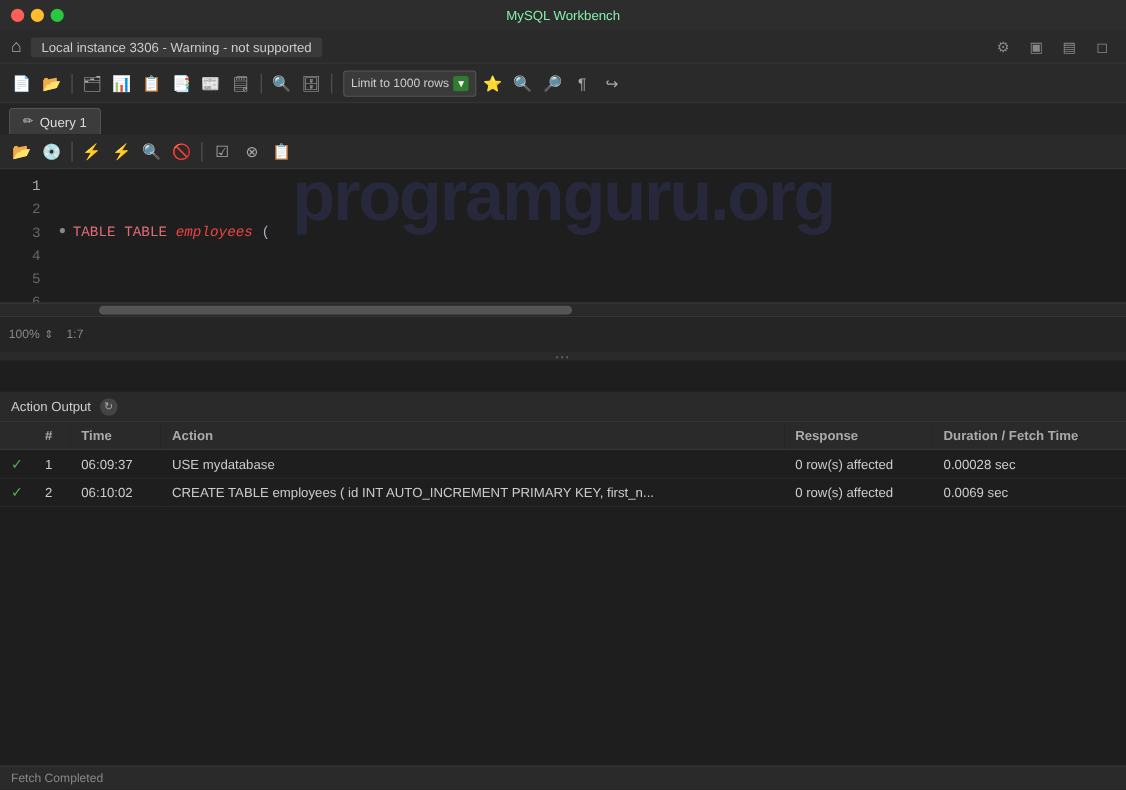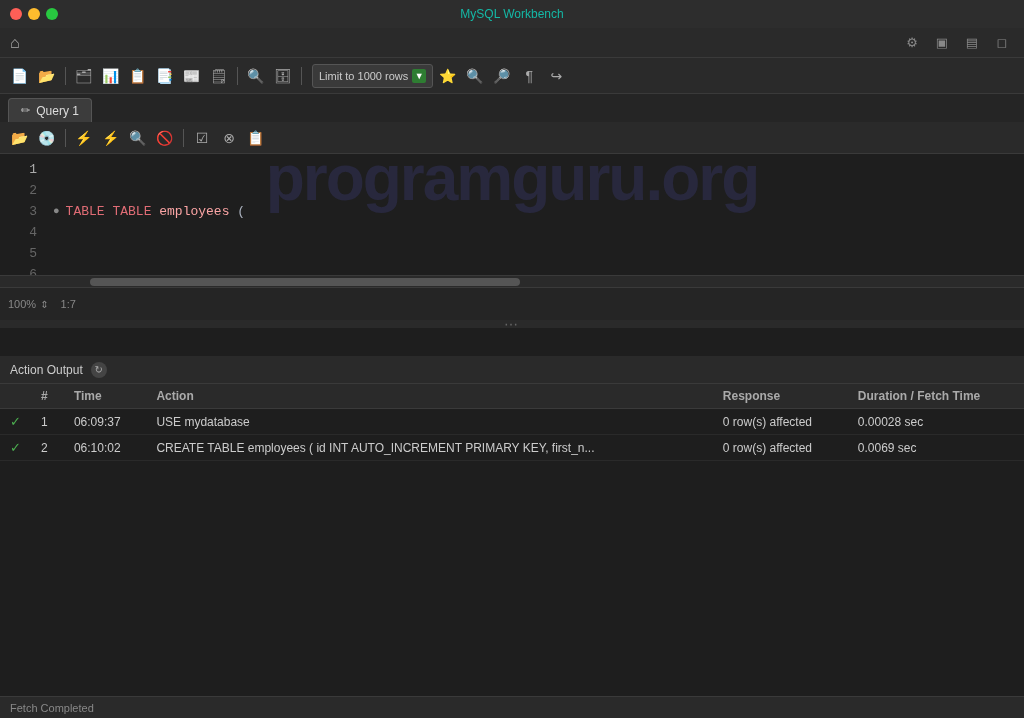--- a/index.html
+++ b/index.html
@@ -35,21 +35,21 @@
       cursor: pointer;
     }
     .wc-close { background: #ff5f57; }
     .wc-min { background: #febc2e; }
     .wc-max { background: #28c840; }
     #title-text {
       position: absolute;
       left: 50%;
       transform: translateX(-50%);
       font-size: 12px;
-      color: #14b8a6;
+      color: #86efac;
     }
 
     
     #nav-bar {
       height: 30px;
       background: #2a2a2a;
       display: flex;
       align-items: center;
       gap: 8px;
       padding: 0 10px;
@@ -203,21 +203,21 @@
       line-height: 1.6;
       overflow: auto;
       white-space: pre;
     }
     .line { height: 21px; display: flex; align-items: center; }
 
     
     .kw { color: #e06c75; }         
     .kw2 { color: #c678dd; }        
     .kw3 { color: #e5c07b; }        
-    .identifier { color: #fca5a5; } 
+    .identifier { color: #ef4444; font-style: italic; } 
     .paren { color: #abb2bf; }
 
     
     #watermark {
       position: absolute;
       bottom: 60px;
       left: 0; right: 0;
       text-align: center;
       font-size: 64px;
       font-weight: bold;
@@ -390,20 +390,21 @@
   <div id="window-controls">
     <div class="wc-btn wc-close"></div>
     <div class="wc-btn wc-min"></div>
     <div class="wc-btn wc-max"></div>
   </div>
   <div id="title-text">MySQL Workbench</div>
 </div>
 
 <div id="nav-bar">
   <span id="home-icon">⌂</span>
+  <div id="instance-label">Local instance 3306 - Warning - not supported</div>
   <div id="right-icons">
     <div class="right-icon">⚙</div>
     <div class="right-icon">▣</div>
     <div class="right-icon">▤</div>
     <div class="right-icon">◻</div>
   </div>
 </div>
 
 <div id="toolbar">
   <button class="tb-btn">📄</button>

